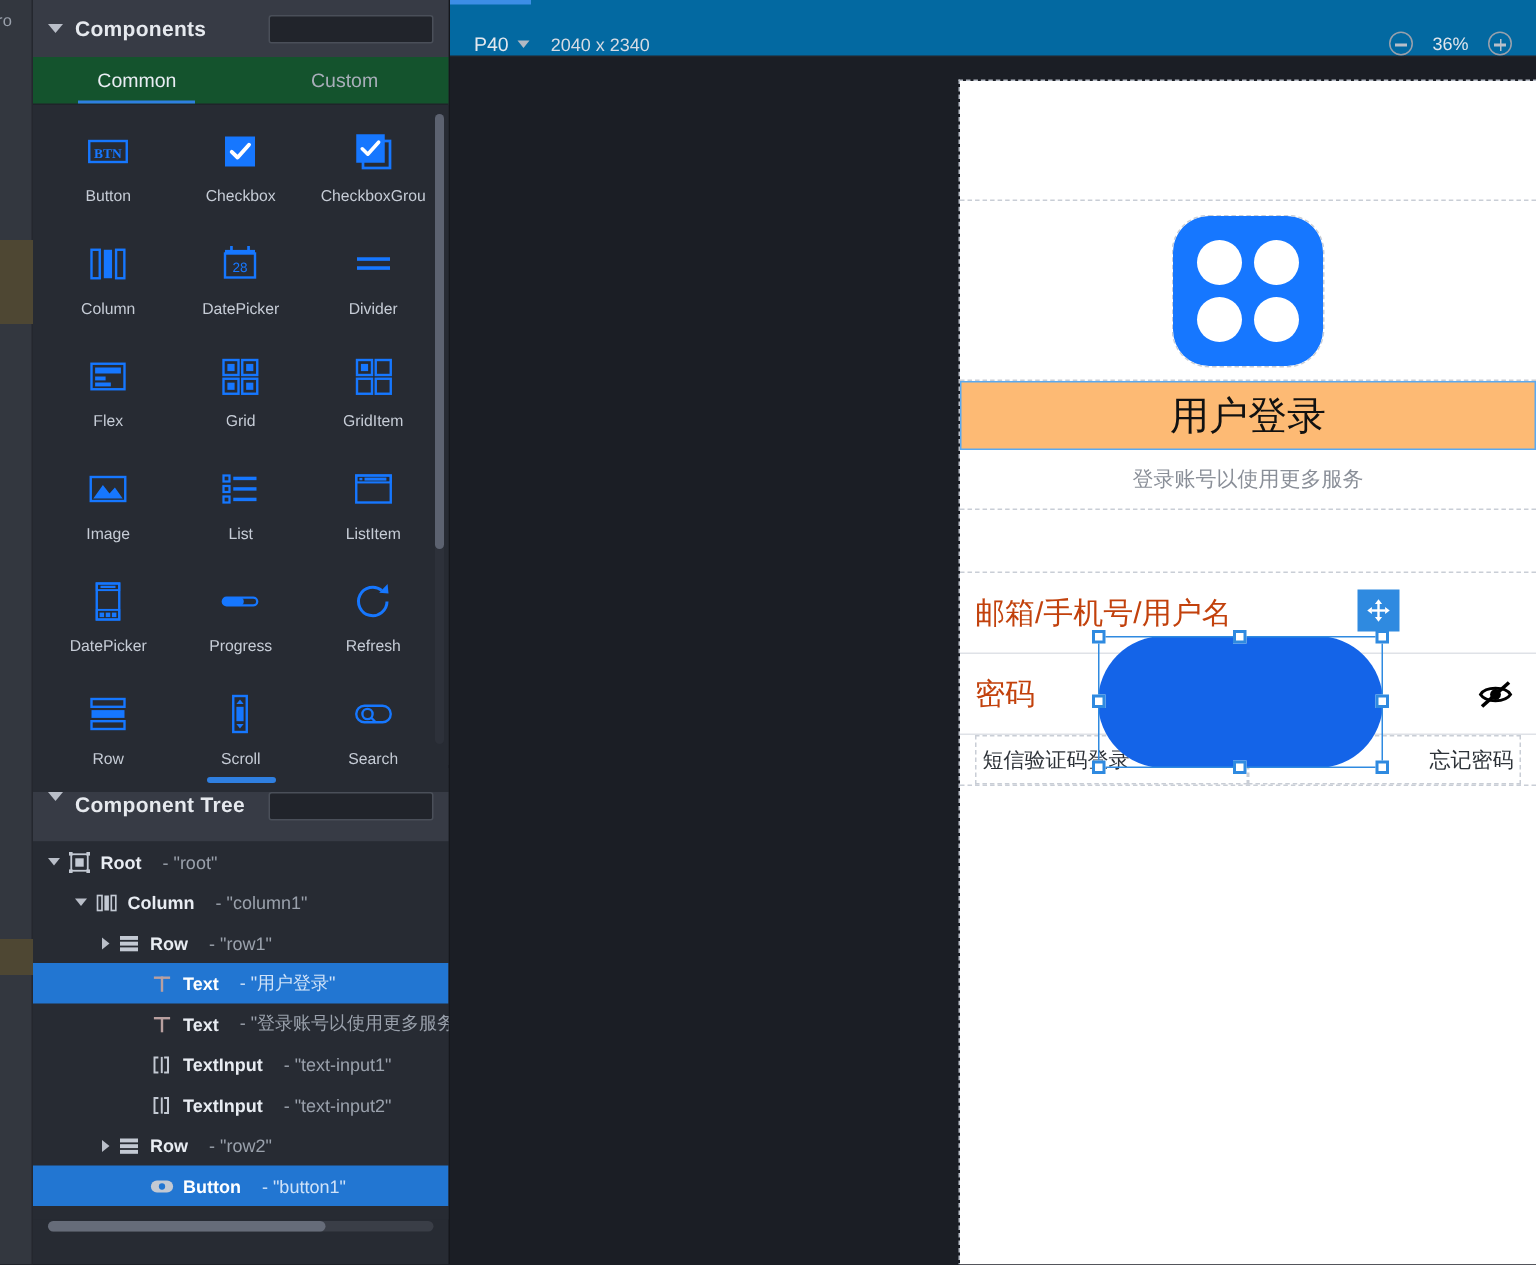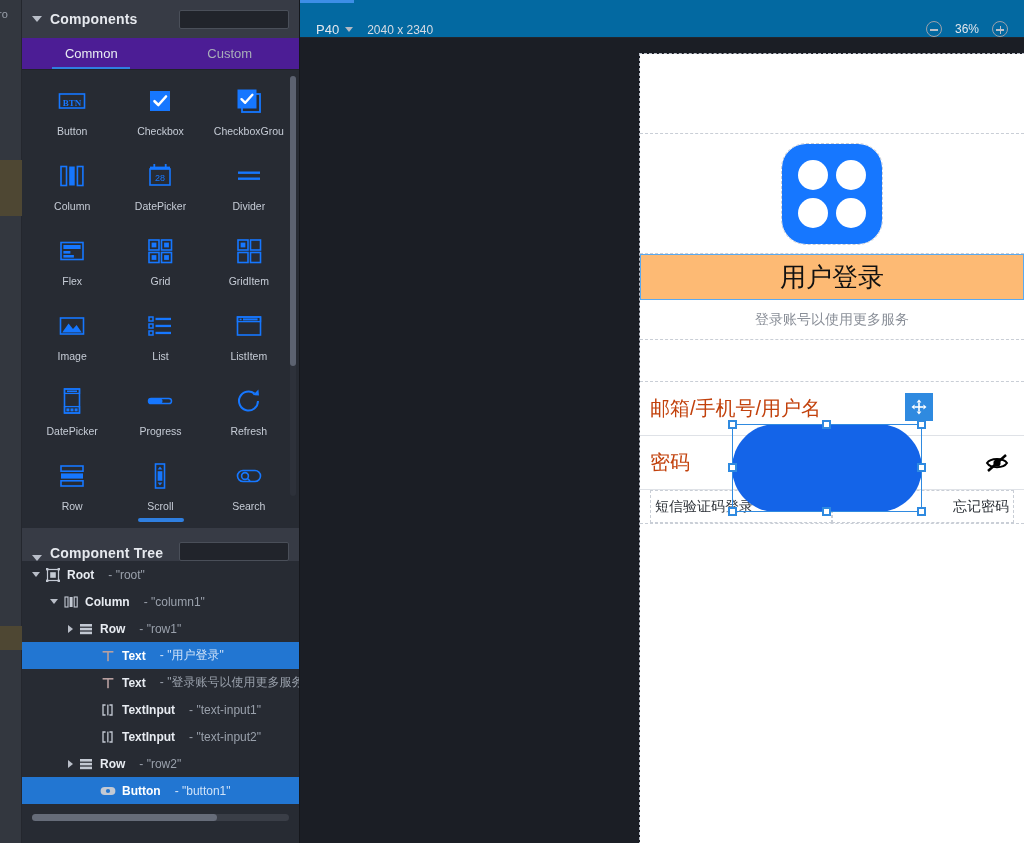--- a/index.html
+++ b/index.html
@@ -53,21 +53,21 @@
   }
   .srch input {
     flex: 1; background: transparent; border: none; outline: none;
     color: #cfd4dc; font-size: 11px; font-family: "Liberation Sans", sans-serif;
   }
   .srch input::placeholder { color: #6a707b; }
   .mag { width: 12px; height: 12px; flex: 0 0 auto; }
 
   
   .tabs {
-    height: 32px; background: #4c1d95; display: flex;
+    height: 32px; background: #14532d; display: flex;
     border-bottom: 1px solid #20232a; position: relative;
   }
   .tab {
     flex: 1; display: flex; align-items: center; justify-content: center;
     font-size: 13px; color: #a8aeb9; position: relative; cursor: pointer;
   }
   .tab.active { color: #e9edf3; }
   .tab.active::after {
     content: ""; position: absolute; left: 22%; right: 22%; bottom: 0;
     height: 2px; background: #2f7fe0;
@@ -103,21 +103,21 @@
 
   .panel-drag {
     position: absolute; left: 0; right: 0; top: 512px; height: 16px;
     background: #272b33; display: flex; align-items: center; justify-content: center;
   }
   .panel-drag-bar { width: 46px; height: 4px; background: #2f7fe0; border-radius: 2px; }
 
   
   .tree-header {
     position: absolute; left: 0; right: 0; top: 528px; height: 33px;
-    background: #373b45; display: flex; align-items: flex-end; padding: 0 10px;
+    background: #373b45; display: flex; align-items: flex-start; padding: 0 10px;
   }
   .tree-body {
     position: absolute; left: 0; right: 0; top: 561px; bottom: 30px;
     background: #272b33; overflow: hidden;
   }
   .trow {
     height: 27px; display: flex; align-items: center;
     font-size: 12px; white-space: nowrap; cursor: pointer;
   }
   .trow.sel { background: #2276d2; }

